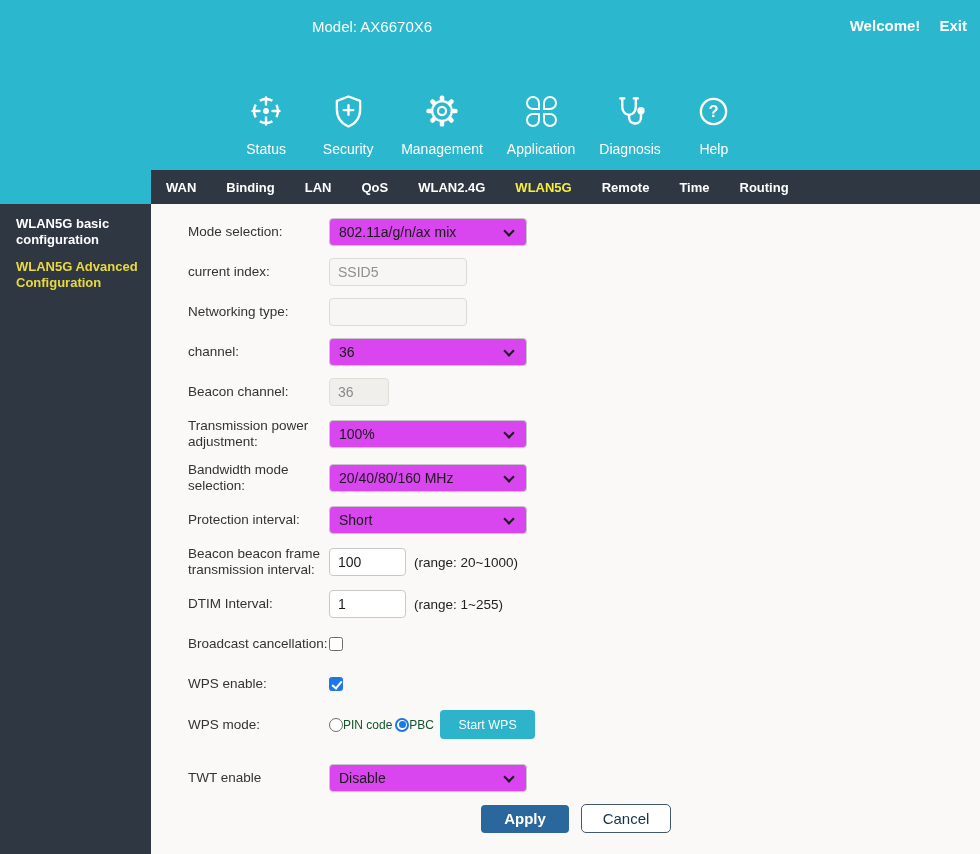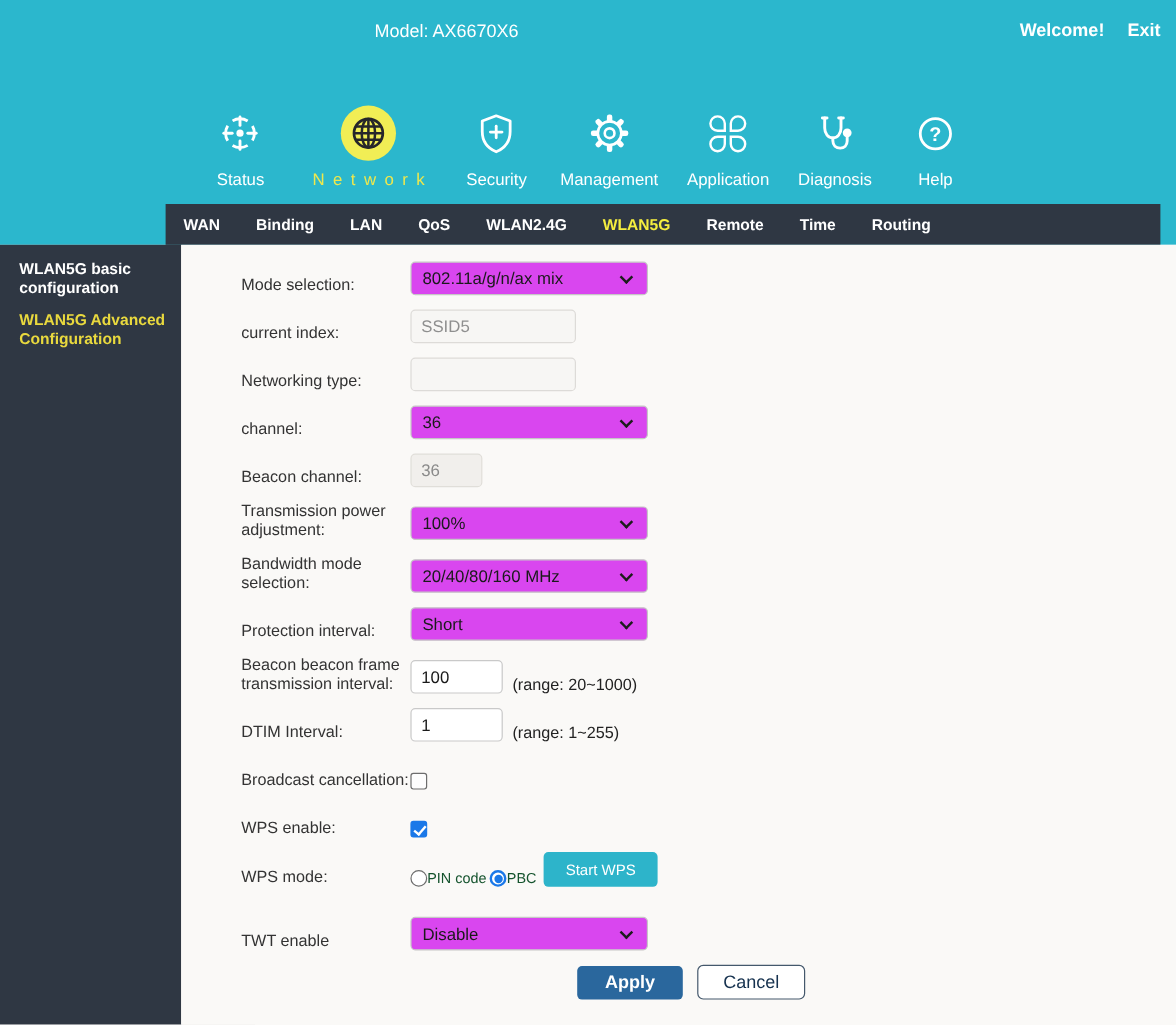--- a/index.html
+++ b/index.html
@@ -22,32 +22,32 @@
   .nav-item.active .nav-label { color:#efe84c; letter-spacing:7px; padding-left:7px; }
   .globe-circle { width:46px; height:46px; border-radius:50%; background:#f1ee55; display:flex; align-items:center; justify-content:center; }
   .app-grid { display:grid; grid-template-columns:14px 14px; grid-template-rows:14px 14px; gap:3px; }
   .petal { border:2.5px solid #fff; }
   .petal.tl { border-radius:50% 50% 0 50%; }
   .petal.tr { border-radius:50% 50% 50% 0; }
   .petal.bl { border-radius:50% 0 50% 50%; }
   .petal.br { border-radius:0 50% 50% 50%; }
 
   
-  .tabbar { position:absolute; left:138px; top:170px; width:829px; height:34px; background:#2f3743; display:flex; align-items:center; padding-left:15px; gap:30px; }
+  .tabbar { position:absolute; left:151px; top:170px; width:829px; height:34px; background:#2f3743; display:flex; align-items:center; padding-left:15px; gap:30px; }
   .tab { color:#fff; font-size:13px; font-weight:bold; cursor:pointer; white-space:nowrap; }
   .tab.active { color:#f5ee3f; }
 
   
   .sidebar { position:absolute; left:0; top:204px; width:151px; height:650px; background:#2f3743; padding:12px 12px 0 16px; }
   .side-item { color:#fff; font-size:13px; font-weight:bold; line-height:16px; margin-bottom:11px; cursor:pointer; }
   .side-item.active { color:#e9d93e; }
 
   
   .content { position:absolute; left:151px; top:204px; width:829px; height:650px; background:#faf9f7; padding-top:14px; }
-  .frow { display:flex; align-items:flex-end; padding-left:50px; margin-bottom:12px; min-height:28px; }
+  .frow { display:flex; align-items:center; padding-left:37px; margin-bottom:12px; min-height:28px; }
   .flabel { width:141px; font-size:13.5px; color:#333; line-height:16px; flex-shrink:0; }
   .sel { position:relative; width:198px; height:28px; background:#d946ef; border:1px solid #c6c6c6; border-radius:4px; cursor:pointer; }
   .sel-val { display:block; line-height:26px; padding-left:9px; font-size:14px; color:#1a1a1a; }
   .chev { position:absolute; right:13px; top:8px; width:8px; height:8px; border-right:2.2px solid #1c1c1c; border-bottom:2.2px solid #1c1c1c; transform:rotate(45deg); }
   input.tinp { height:28px; border:1px solid #c9c9c9; border-radius:4px; padding-left:8px; font-size:14px; font-family:"Liberation Sans",sans-serif; color:#1a1a1a; background:#fff; outline:none; }
   input.w62 { width:77px; }
   input.dis { width:138px; background:#f7f6f4; border-color:#dddbd8; color:#8f8f8f; }
   input.dis2 { width:60px; background:#f1efec; border-color:#e0ded9; color:#8a8a8a; }
   .hint { font-size:13.5px; color:#222; margin-left:8px; }
   .cb { position:relative; display:inline-block; width:14px; height:14px; border:1.5px solid #6d6d6d; border-radius:2.5px; background:#fdfdfd; cursor:pointer; }
@@ -86,35 +86,20 @@
             <line x1="17" y1="3.5" x2="17" y2="10.5" stroke="#fff" stroke-width="2.4" stroke-linecap="round"></line>
             <line x1="17" y1="23.5" x2="17" y2="30.5" stroke="#fff" stroke-width="2.4" stroke-linecap="round"></line>
             <line x1="3.5" y1="17" x2="10.5" y2="17" stroke="#fff" stroke-width="2.4" stroke-linecap="round"></line>
             <line x1="23.5" y1="17" x2="30.5" y2="17" stroke="#fff" stroke-width="2.4" stroke-linecap="round"></line>
             <circle cx="17" cy="17" r="3" fill="#fff"></circle>
           </svg>
         </div>
         <span class="nav-label">Status</span>
       </div>
 
-      <div class="nav-item active">
-        <div class="nav-icon-box">
-          <div class="globe-circle">
-            <svg width="30" height="30" viewBox="0 0 30 30">
-              <circle cx="15" cy="15" r="12" fill="none" stroke="#26262a" stroke-width="2.3"></circle>
-              <line x1="4.6" y1="9.5" x2="25.4" y2="9.5" stroke="#26262a" stroke-width="2.1"></line>
-              <line x1="3.2" y1="15" x2="26.8" y2="15" stroke="#26262a" stroke-width="2.1"></line>
-              <line x1="4.6" y1="20.5" x2="25.4" y2="20.5" stroke="#26262a" stroke-width="2.1"></line>
-              <ellipse cx="15" cy="15" rx="5.6" ry="11.9" fill="none" stroke="#26262a" stroke-width="2.1"></ellipse>
-              <line x1="15" y1="3" x2="15" y2="27" stroke="#26262a" stroke-width="2.1"></line>
-            </svg>
-          </div>
-        </div>
-        <span class="nav-label">Network</span>
-      </div>
 
       <div class="nav-item">
         <div class="nav-icon-box">
           <svg width="31" height="35" viewBox="0 0 32 36">
             <path d="M16 2.5 L28 7 V16 C28 25 23 30.5 16 33.5 C9 30.5 4 25 4 16 V7 Z" fill="none" stroke="#fff" stroke-width="2.4" stroke-linejoin="round"></path>
             <line x1="16" y1="11.5" x2="16" y2="21.5" stroke="#fff" stroke-width="2.4" stroke-linecap="round"></line>
             <line x1="11" y1="16.5" x2="21" y2="16.5" stroke="#fff" stroke-width="2.4" stroke-linecap="round"></line>
           </svg>
         </div>
         <span class="nav-label">Security</span>

